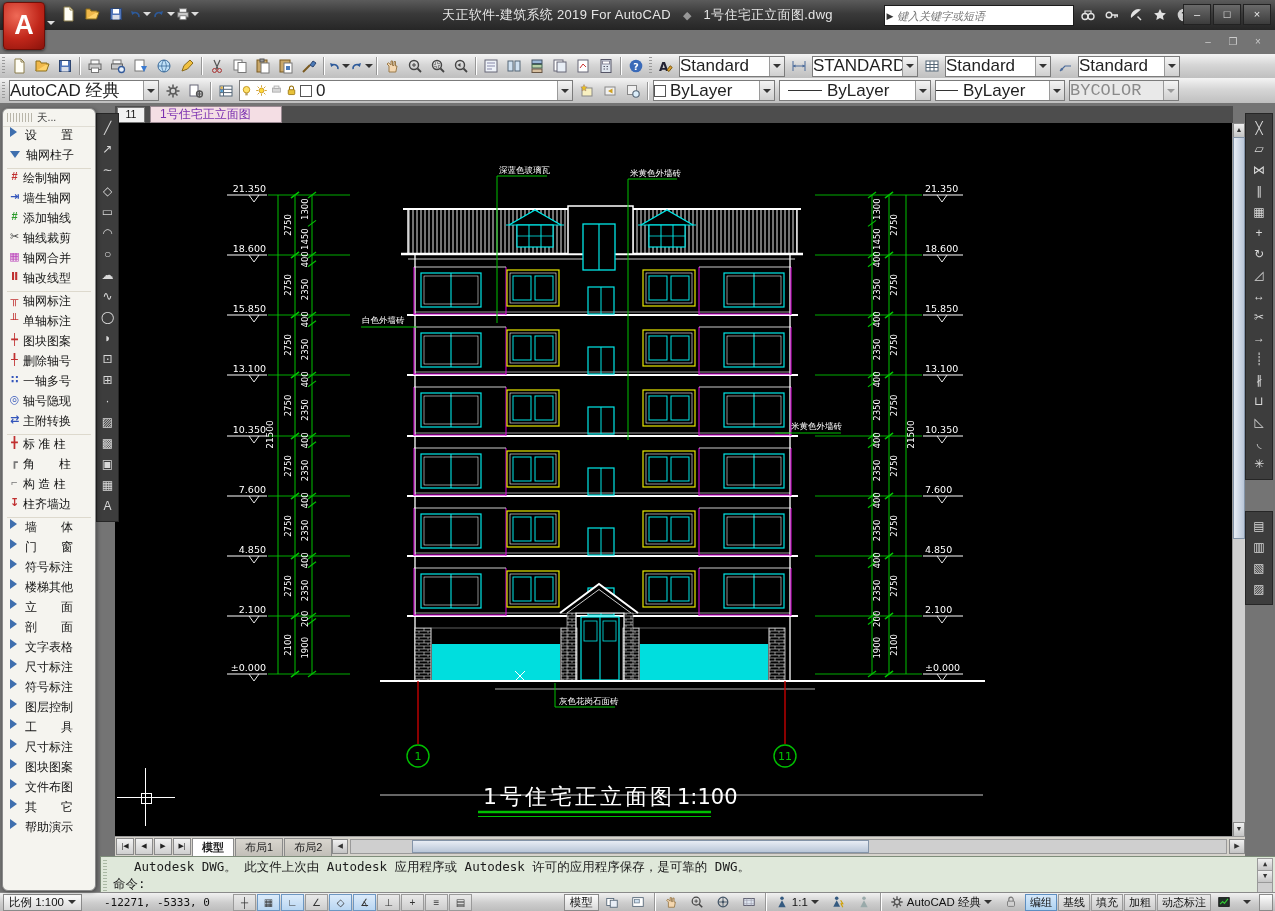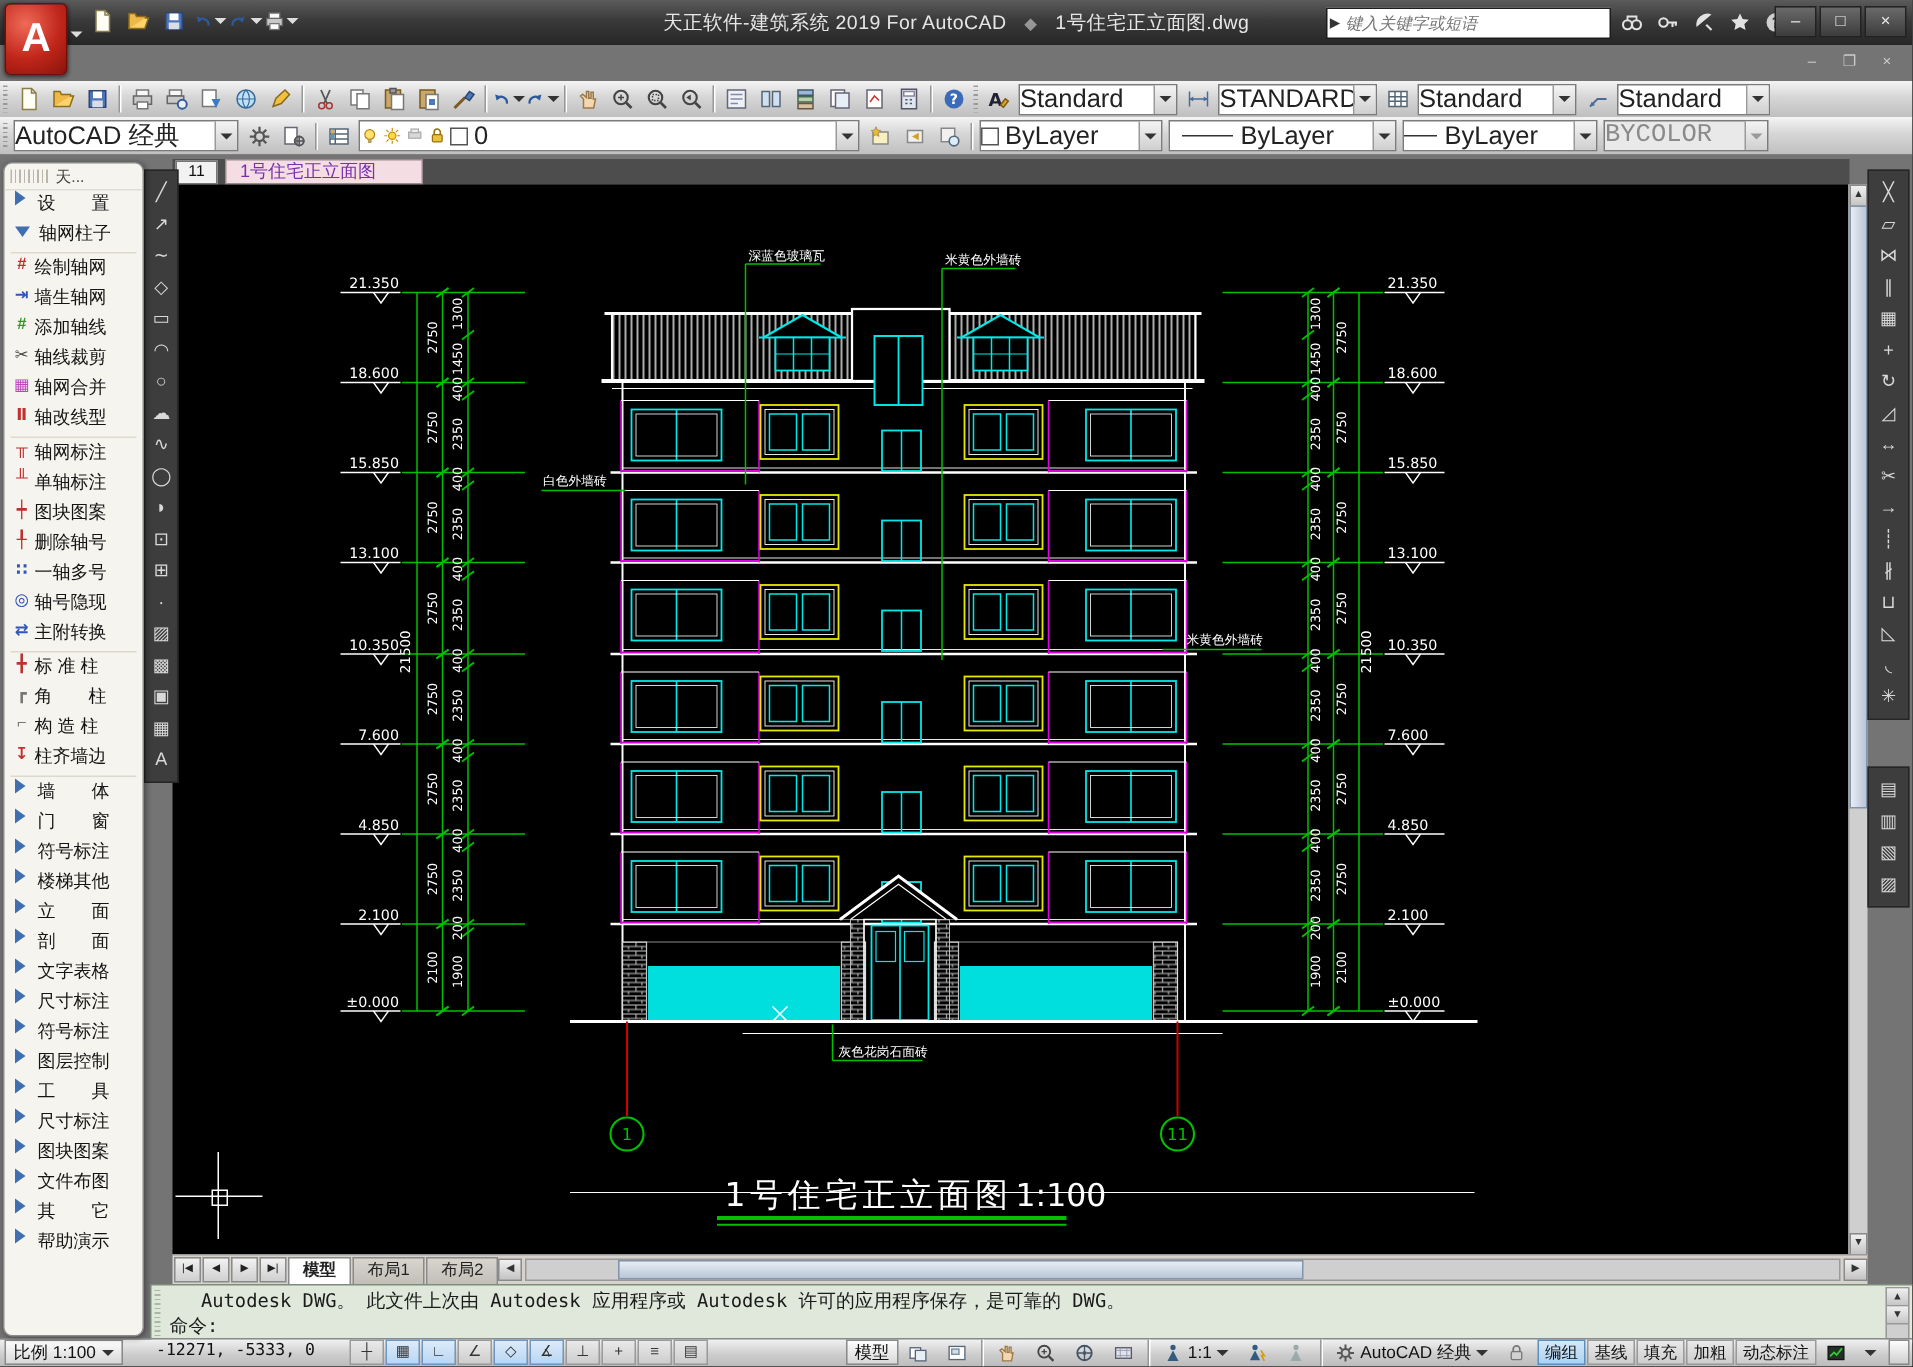--- a/index.html
+++ b/index.html
@@ -106,21 +106,21 @@
     font-size:12.5px;color:#1b1b1b;}
   .cmd .lgrip{position:absolute;left:2px;top:3px;bottom:3px;width:4px;
     background:repeating-linear-gradient(#a9b8a3 0 1px,transparent 1px 3px);}
   .cmd .l1{position:absolute;left:12px;top:2px;right:20px;white-space:nowrap;overflow:hidden;margin-left:21px;}
   .cmd .l2{position:absolute;left:12px;top:19px;}
   .cmd .cscroll{position:absolute;right:2px;top:1px;bottom:1px;width:14px;background:#cfcfcf;border:1px solid #999;}
   .cmd .cscroll div{height:11px;font-size:7px;text-align:center;line-height:10px;background:linear-gradient(#f0f0f0,#c6c6c6);border-bottom:1px solid #999;color:#333;}
   
   .status{position:absolute;left:0;right:0;bottom:0;height:18px;
     background:linear-gradient(#f1f1f1,#cdcdcd 55%,#bcbcbc);border-top:1px solid #8a8a8a;
-    display:flex;align-items:flex-start;font-size:11.5px;color:#111;}
+    display:flex;align-items:center;font-size:11.5px;color:#111;}
   .scaleBtn{height:15px;margin-left:3px;padding:0 5px;background:linear-gradient(#fdfdfd,#d8d8d8);
     border:1px solid #8a8a8a;display:flex;align-items:center;gap:4px;line-height:14px;flex:none;}
   .coords{width:150px;text-align:center;font-family:"DejaVu Sans Mono","Liberation Mono",monospace;
     font-size:11px;flex:none;}
   .tgl{width:21px;height:15px;border:1px solid #9a9a9a;margin-left:1px;display:flex;align-items:center;
     justify-content:center;font-size:10px;color:#333;background:linear-gradient(#e9e9e9,#cdcdcd);flex:none;}
   .tgl.on{background:linear-gradient(#dcebfa,#b9d6f2);border-color:#6d97c2;}
   .sspacer{flex:1;}
   .sbtn2{height:15px;padding:0 5px;display:flex;align-items:center;gap:3px;border:1px solid transparent;flex:none;}
   .sbtn2.raised{background:linear-gradient(#fdfdfd,#d8d8d8);border-color:#8a8a8a;}

